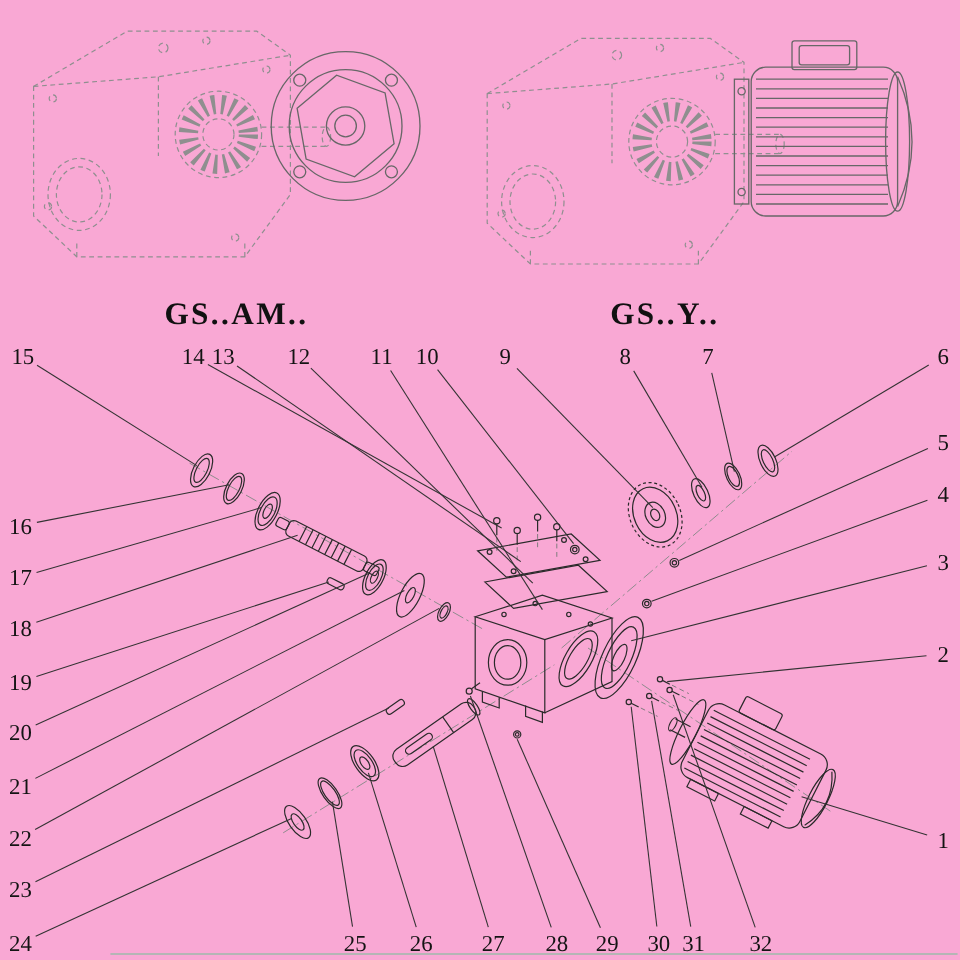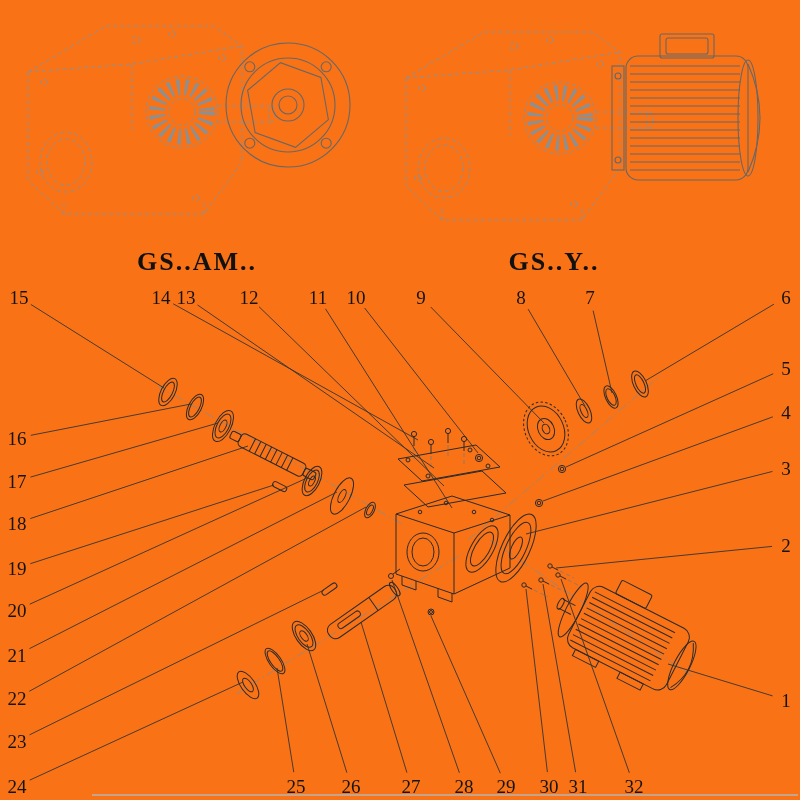--- a/index.html
+++ b/index.html
@@ -1,16 +1,16 @@
 <!DOCTYPE html>
 <html><head>
 <meta charset="utf-8">
 <style>
   html,body{margin:0;padding:0;background:#ffffff;}
-  .page{position:relative;width:800px;height:800px;background:#f97316;overflow:hidden;}
+  .page{position:relative;width:800px;height:800px;background:#f9a8d4;overflow:hidden;}
   svg{display:block;}
   .phantom{stroke:#8f8f8f;fill:none;stroke-width:1;stroke-dasharray:4 3;}
   .solid-lt{stroke:#676767;fill:none;stroke-width:1.1;}
   .part{stroke:#2a2a2a;fill:none;stroke-width:1;}
   .axis{stroke:#8a8a8a;stroke-width:.8;stroke-dasharray:10 3 2 3;fill:none;}
   .leader{stroke:#333333;stroke-width:.9;}
   .screwline{stroke:#7a7a7a;stroke-width:.8;stroke-dasharray:4 3;fill:none;}
   .callout{font:19px "Liberation Serif",serif;fill:#141414;}
   .model-label{font:700 26px "Liberation Serif",serif;fill:#111;letter-spacing:2px;}
   .teeth{stroke-dasharray:2.5 2.2;}

